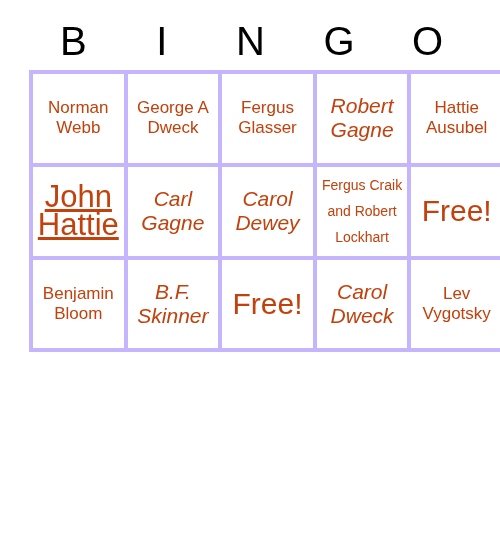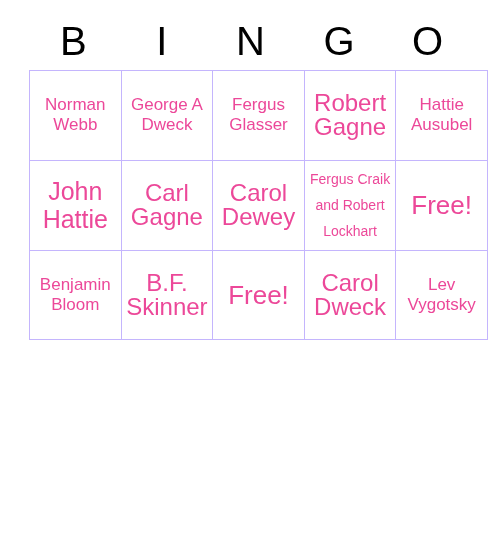--- a/index.html
+++ b/index.html
@@ -43,41 +43,41 @@
     user-select: none;
   }
 
   
   .bingo-grid {
     width: 443px;
     border-collapse: collapse;
     table-layout: fixed;
   }
   .bingo-grid td {
-    border: 1px solid #c4b5fd;
+    border: 4px solid #c4b5fd;
     width: 88.6px;
     height: 88.8px;
     padding: 0 1px;
     text-align: center;
     vertical-align: middle;
     overflow: hidden;
-    color: #ec4899;
+    color: #c2410c;
   }
 
   .cell-text {
     display: block;
     width: 100%;
     text-align: center;
     word-wrap: break-word;
   }
 
   
-  .sz-xl  { font-size: 26px; line-height: 34px; }
-  .sz-lg  { font-size: 25px; line-height: 28px; }
-  .sz-md  { font-size: 24px; line-height: 24px; }
+  .sz-xl  { font-size: 30px; line-height: 34px; }
+  .sz-lg  { font-size: 31px; line-height: 28px; text-decoration: underline; }
+  .sz-md  { font-size: 21px; line-height: 24px; font-style: italic; }
   .sz-sm  { font-size: 17px; line-height: 20px; }
   .sz-xs  { font-size: 14px; line-height: 26px; }
 </style>
 </head>
 <body>
 
 <div id="bingo-card">
 
   <div class="bingo-header">
     <div class="header-cell">B</div>

